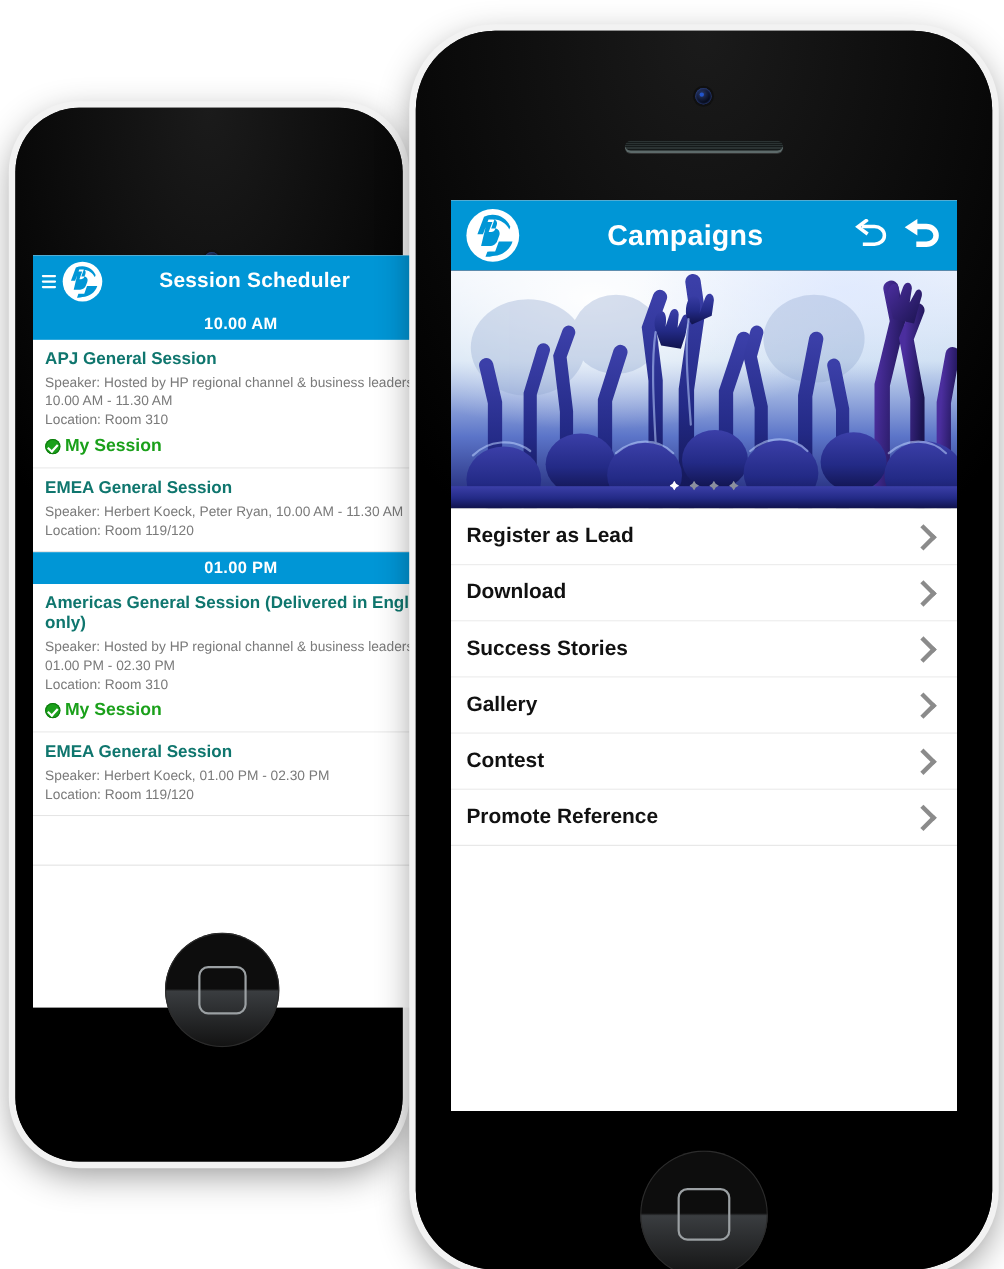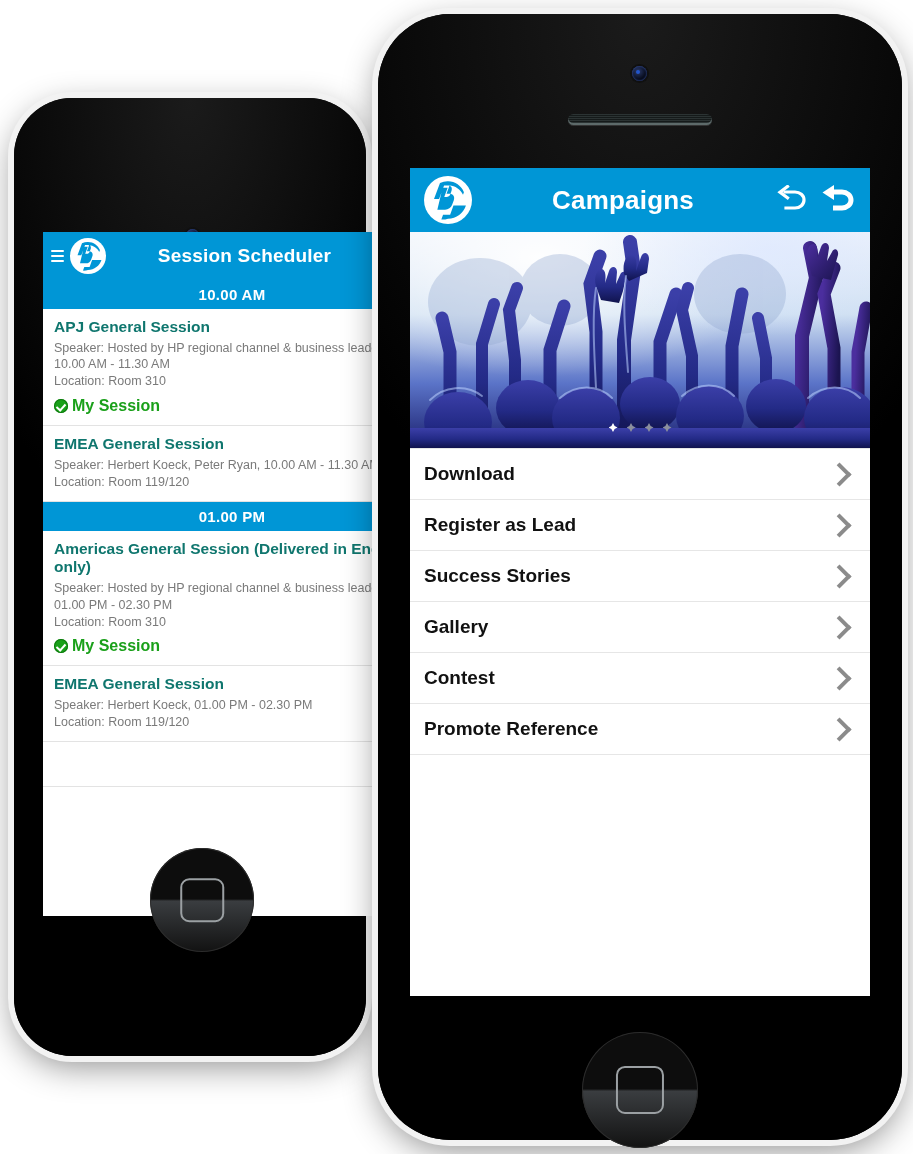--- a/index.html
+++ b/index.html
@@ -27,25 +27,25 @@
         background:linear-gradient(#0d0d0d 0%,#0d0d0d 49%,#3a3d40 51%,#121212 100%);
         box-shadow:inset 0 0 0 1px #2c2c2c;}
   .home i{position:absolute;left:50%;top:50%;transform:translate(-50%,-50%);
           width:38%;height:38%;border:2px solid #9ba0a3;border-radius:9px;}
 
   
   #phoneLeft{left:14px;top:98px;width:352px;height:958px;}
   #phoneLeft .camera{left:172px;top:131px;}
   #phoneLeft .speaker{left:120px;top:176px;width:118px;}
   #phoneLeft .home{left:136px;top:750px;width:104px;height:104px;}
-  #phoneLeft .screen{position:absolute;left:29px;top:134px;width:378px;height:684px;
+  #phoneLeft .screen{position:absolute;left:16px;top:134px;width:378px;height:684px;
                      background:#fff;overflow:hidden;}
 
   
-  #phoneRight{left:378px;top:14px;width:524px;height:1126px;border-radius:72px;}
+  #phoneRight{left:378px;top:28px;width:524px;height:1126px;border-radius:72px;}
   #phoneRight .silver{border-radius:78px;}
   #phoneRight .body{border-radius:72px;}
   #phoneRight .camera{left:254px;top:52px;width:15px;height:15px;}
   #phoneRight .speaker{left:190px;top:100px;width:144px;}
   #phoneRight .home{left:204px;top:1018px;width:116px;height:116px;}
   #phoneRight .screen{position:absolute;left:32px;top:154px;width:460px;height:828px;
                       background:#fff;overflow:hidden;}
 
   
   .hp-bar{position:relative;background:#0096d6;display:flex;align-items:center;}
@@ -311,25 +311,25 @@
       <div class="dots">
         <span class="dot on"></span>
         <span class="dot"></span>
         <span class="dot"></span>
         <span class="dot"></span>
       </div>
     </div>
 
     <div class="menu">
       <div class="mrow">
+        <span class="lbl">Register as Lead</span>
+        <i class="chev"></i>
+      </div>
+      <div class="mrow">
         <span class="lbl">Download</span>
-        <i class="chev"></i>
-      </div>
-      <div class="mrow">
-        <span class="lbl">Register as Lead</span>
         <i class="chev"></i>
       </div>
       <div class="mrow">
         <span class="lbl">Success Stories</span>
         <i class="chev"></i>
       </div>
       <div class="mrow">
         <span class="lbl">Gallery</span>
         <i class="chev"></i>
       </div>

